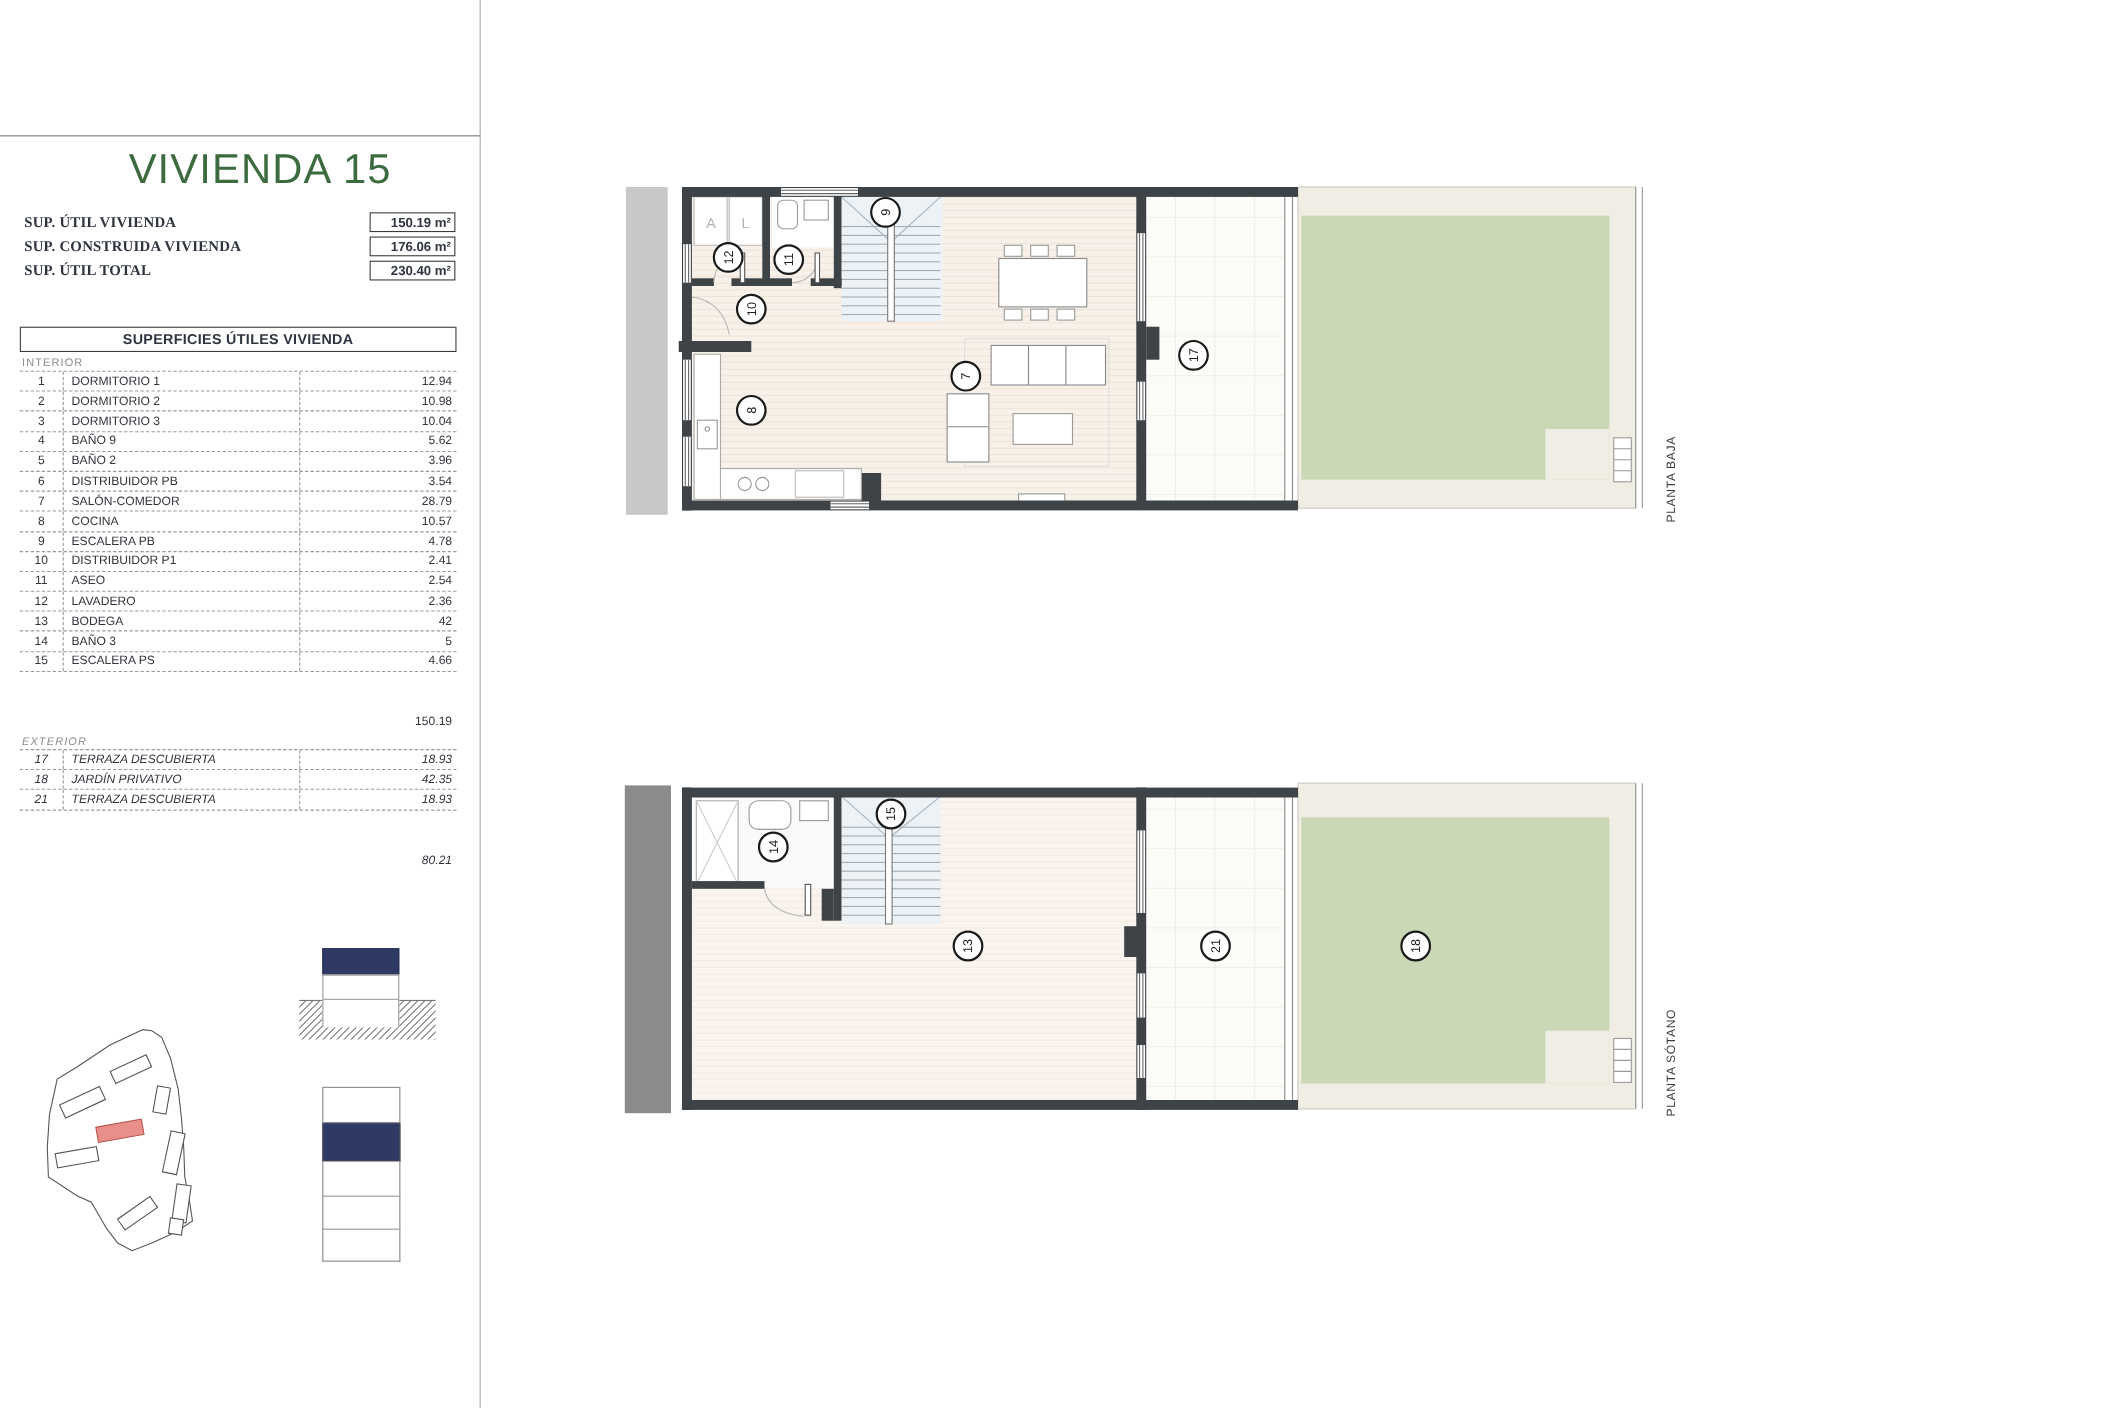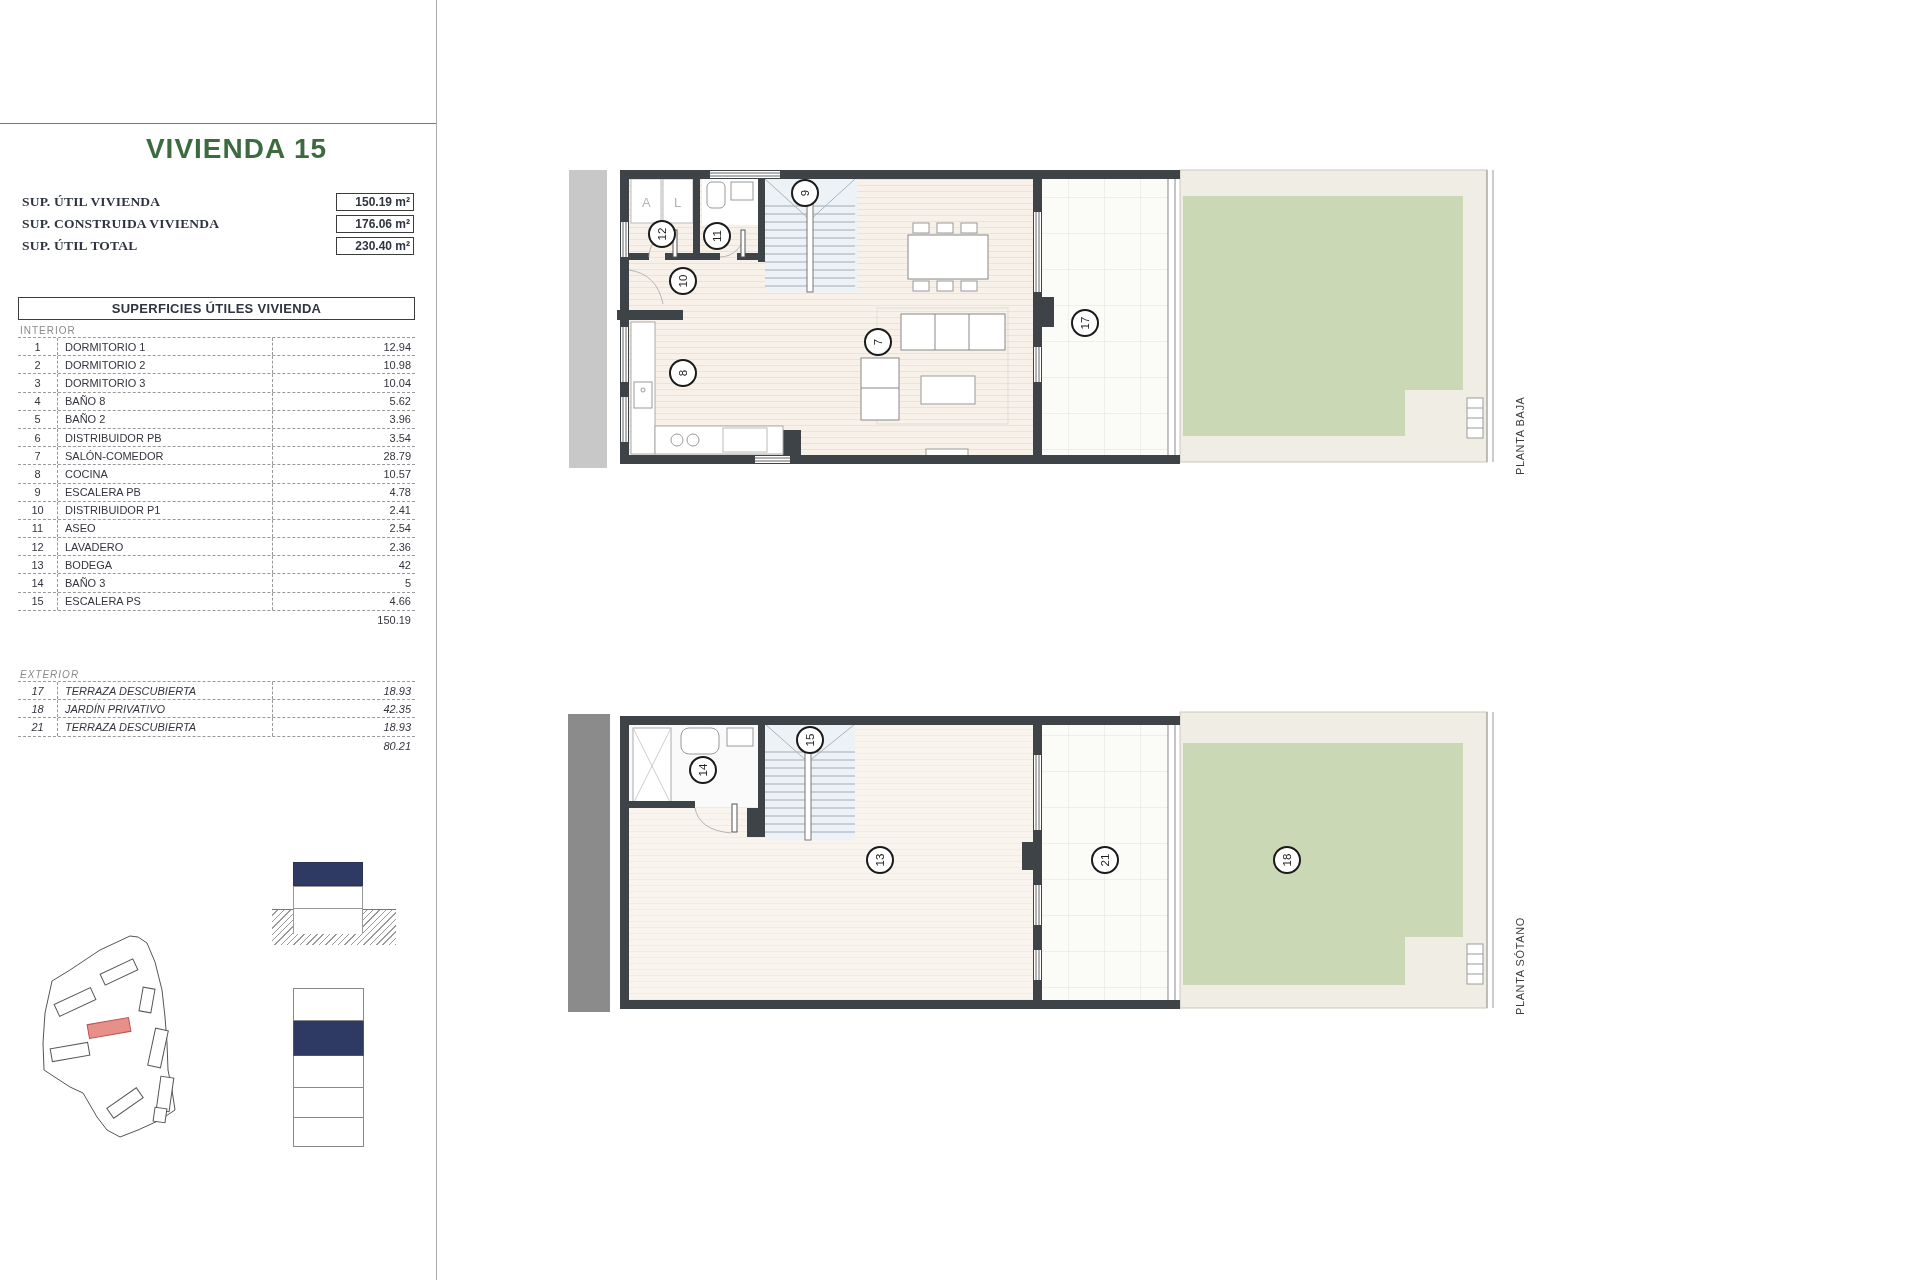--- a/index.html
+++ b/index.html
@@ -11,41 +11,41 @@
   }
   *{box-sizing:border-box;}
   html,body{margin:0;padding:0;}
   body{width:1920px;height:1280px;position:relative;background:#fff;
        font-family:"Liberation Sans", sans-serif;color:var(--ink);overflow:hidden;}
 
   .divider-v{position:absolute;left:436px;top:0;width:1px;height:1280px;background:#aaa;}
   .divider-h{position:absolute;left:0;top:123px;width:437px;height:1px;background:#777;}
 
   .page-title{position:absolute;left:0;top:133px;width:473px;text-align:center;
-    font-size:28px;font-weight:bold;letter-spacing:1px;color:var(--title_green);}
+    font-size:38px;font-weight:normal;letter-spacing:1px;color:var(--title_green);}
 
   .summary{position:absolute;left:22px;top:191px;width:392px;}
   .summary-row{display:flex;align-items:center;height:22px;}
   .summary-label{flex:1;font-weight:bold;font-size:13.5px;letter-spacing:.2px;color:var(--ink);font-family:Liberation Serif, serif;}
   .summary-value{width:78px;border:1px solid #3c3c3c;font-size:12px;font-weight:bold;
     text-align:right;padding:1px 3px;color:var(--ink);background:#fff;}
 
   .areas{position:absolute;left:18px;top:297px;width:397px;}
   .areas-header{border:1px solid #3c3c3c;text-align:center;font-weight:bold;
     font-size:13px;padding:3px 15px;letter-spacing:.3px;}
   .section-label{font-size:10px;color:#8a8a8a;letter-spacing:1px;margin:5px 0 1px 2px;}
   .rows{border-top:1px dashed var(--dash);}
   .row{display:flex;height:18.2px;align-items:stretch;border-bottom:1px dashed var(--dash);
     font-size:11px;color:#34343e;}
   .cell{display:flex;align-items:center;}
   .cell-num{width:40px;justify-content:center;border-right:1px dashed var(--dash);}
   .cell-name{flex:1;padding-left:7px;border-right:1px dashed var(--dash);}
   .cell-value{width:142px;justify-content:flex-end;padding-right:4px;}
   .total-row{display:flex;justify-content:flex-end;font-size:11px;color:#34343e;
-    padding:3px 4px 0 0;}
+    padding:3px 4px 0 0;margin-top:36px;}
   .areas-ext{position:absolute;left:18px;top:664px;width:397px;font-style:italic;}
 
   
   .section-diagram{position:absolute;left:272px;top:860px;width:124px;height:90px;}
   .sd-navy{position:absolute;left:21px;top:2px;width:70px;height:24px;
     background:var(--navy);border:1px solid #2a3354;}
   .sd-white{position:absolute;left:21px;top:26px;width:70px;height:23px;
     background:#fff;border:1px solid #999;}
   .sd-hatch{position:absolute;left:0;top:49px;width:124px;height:36px;border-top:1px solid #777;
     background:repeating-linear-gradient(135deg,#fff 0 3.5px,#9a9a9a 3.5px 4.5px);}
@@ -107,21 +107,21 @@
   </div>
 
   <div class="row">
     <div class="cell cell-num">3</div>
     <div class="cell cell-name">DORMITORIO 3</div>
     <div class="cell cell-value">10.04</div>
   </div>
 
   <div class="row">
     <div class="cell cell-num">4</div>
-    <div class="cell cell-name">BAÑO 8</div>
+    <div class="cell cell-name">BAÑO 9</div>
     <div class="cell cell-value">5.62</div>
   </div>
 
   <div class="row">
     <div class="cell cell-num">5</div>
     <div class="cell cell-name">BAÑO 2</div>
     <div class="cell cell-value">3.96</div>
   </div>
 
   <div class="row">

